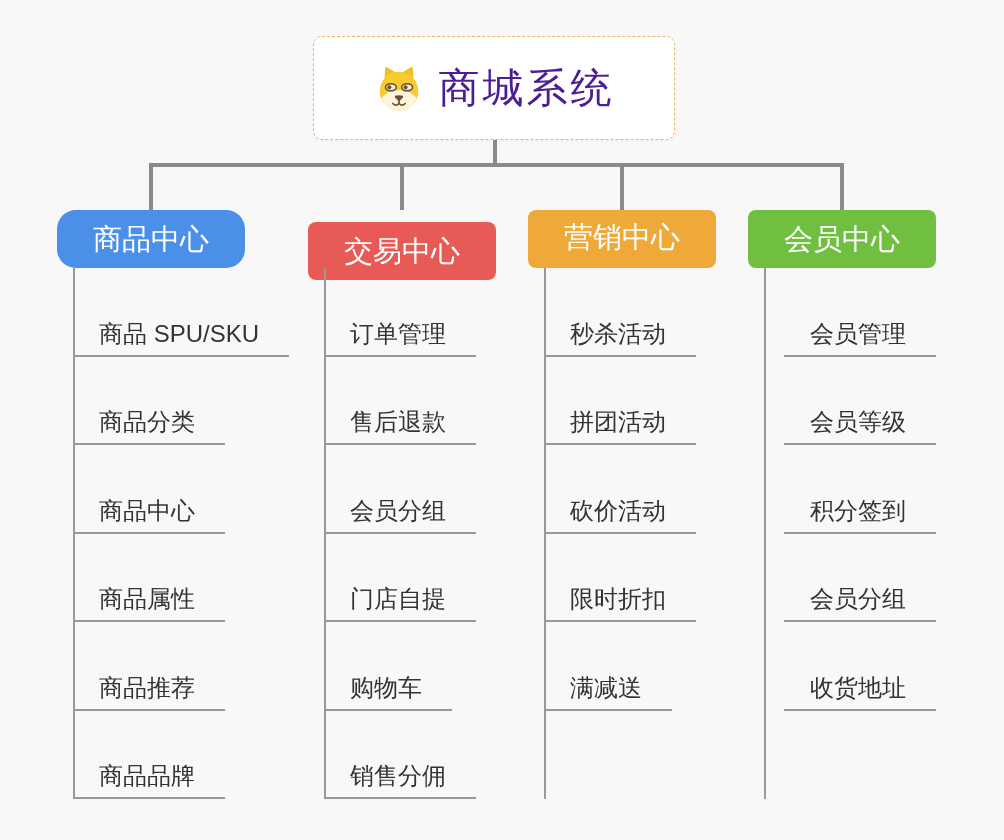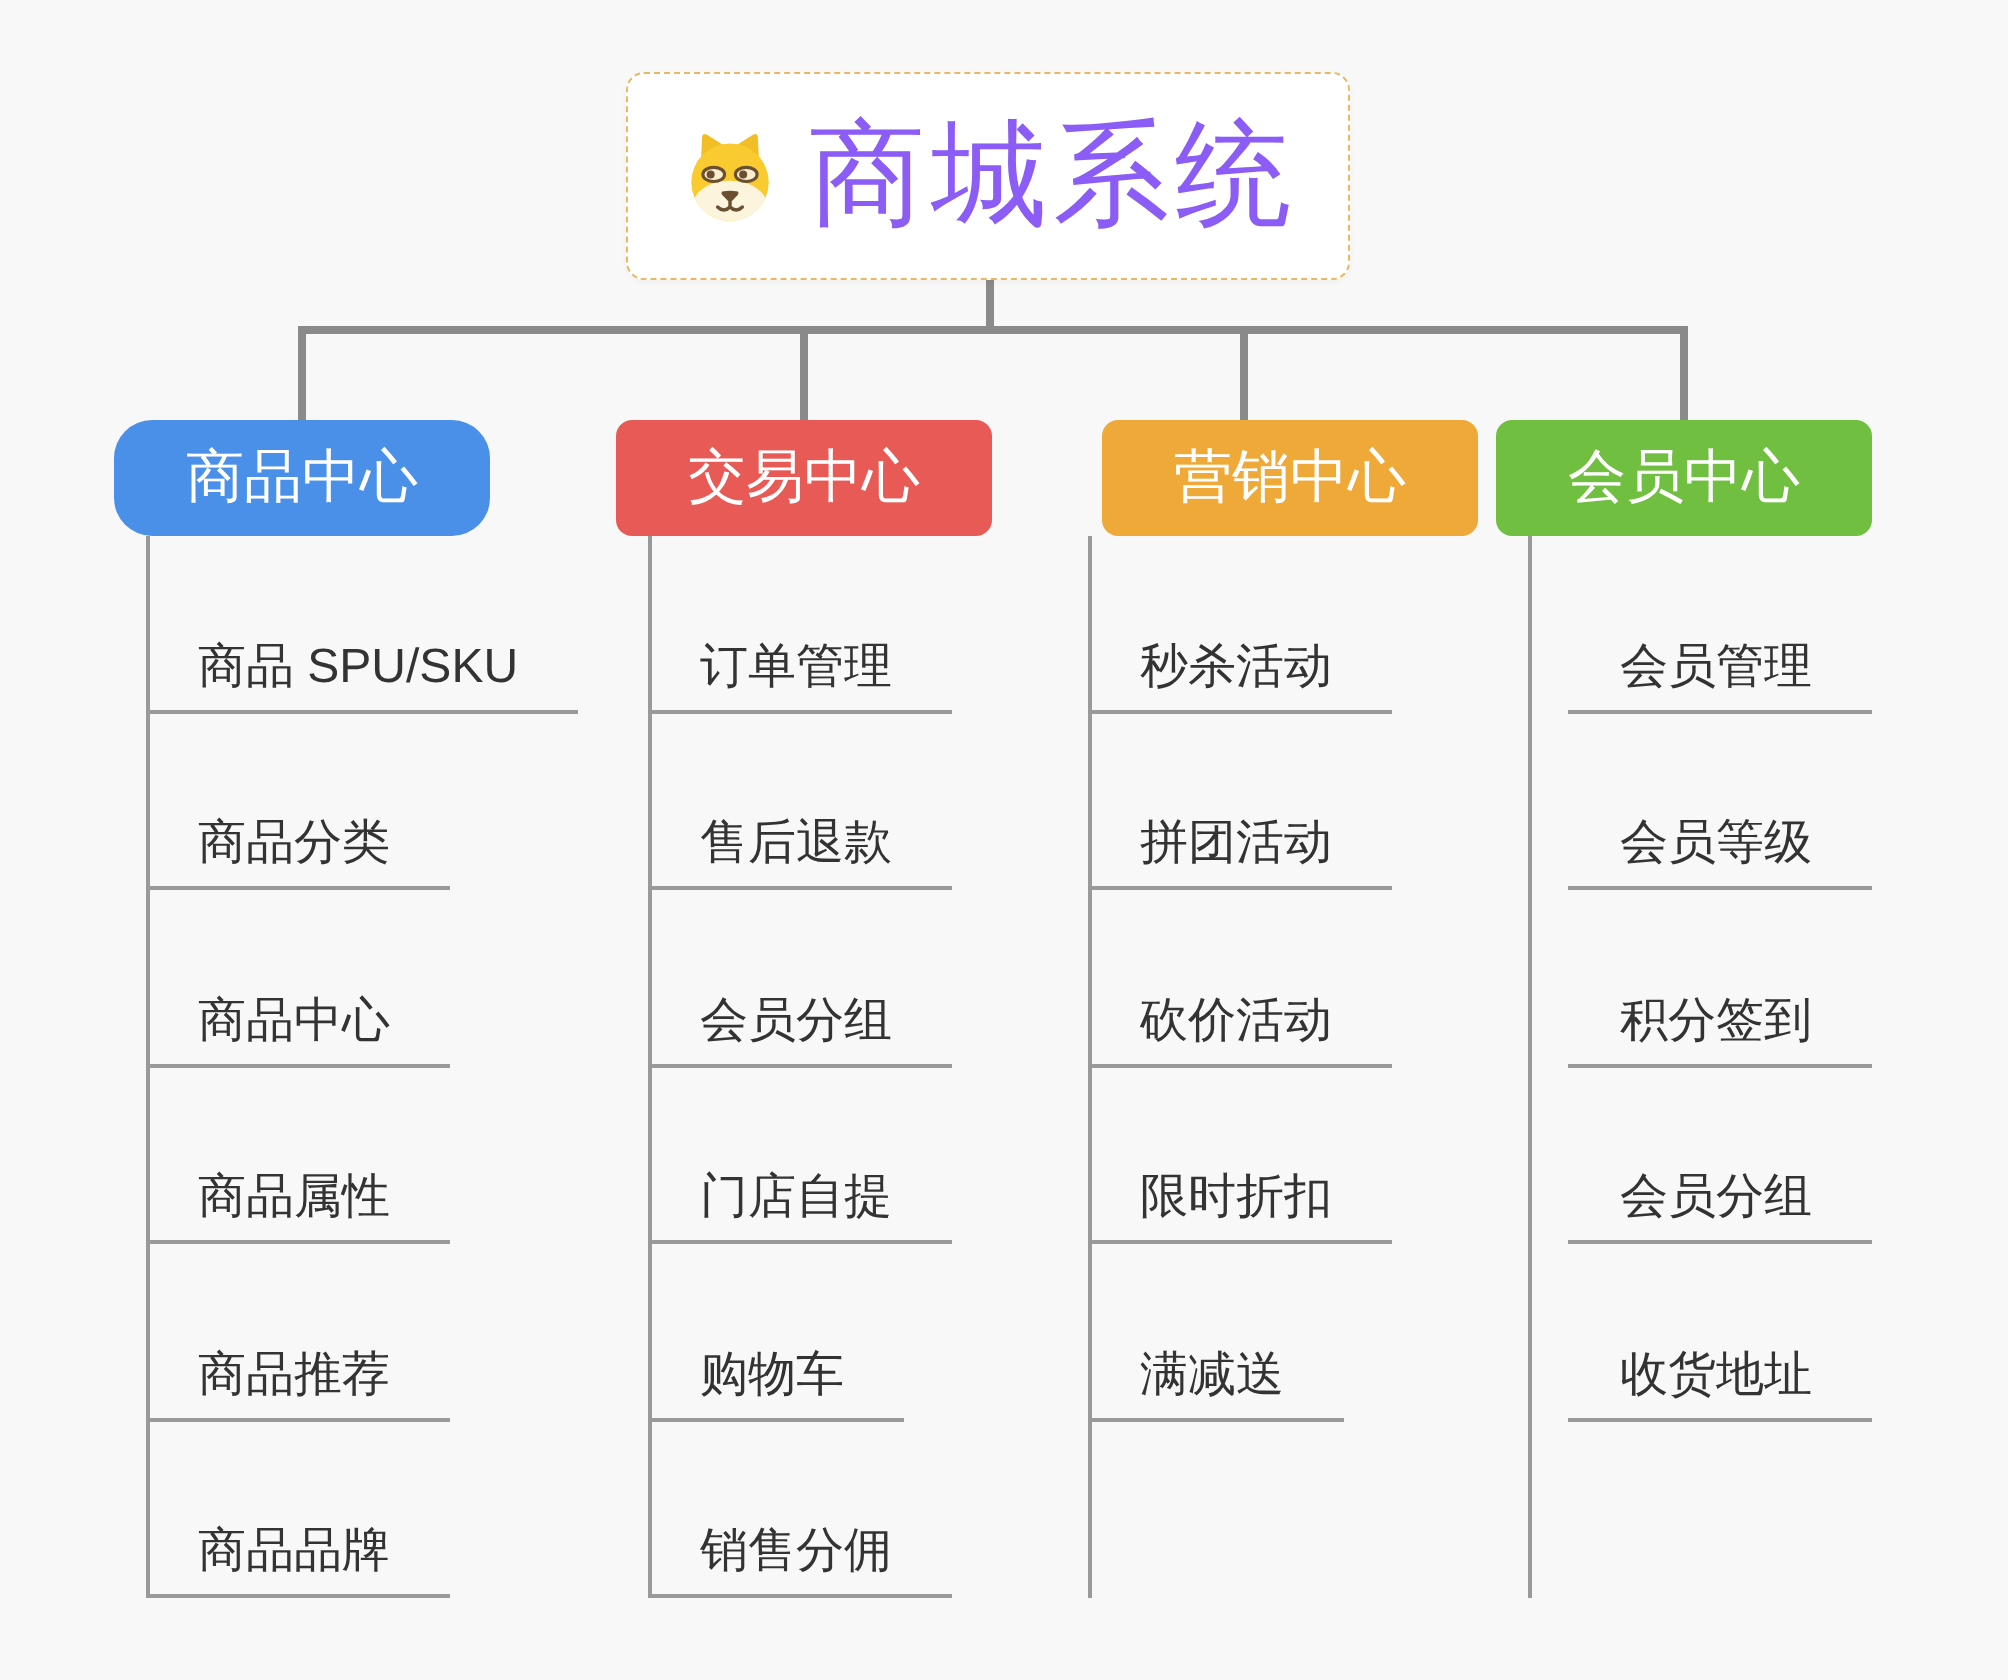--- a/index.html
+++ b/index.html
@@ -21,31 +21,31 @@
 
   
   .root-node{
     position:absolute;left:313px;top:36px;width:362px;height:104px;
     background:#ffffff;border:1px dashed #e9b863;border-radius:9px;
     display:flex;align-items:center;justify-content:center;
     box-shadow:0 1px 3px rgba(0,0,0,0.04);
     box-sizing:border-box;
   }
   .root-title{
-    font-size:58px;letter-spacing:3px;color:#8b5cf6;
+    font-size:41px;letter-spacing:3px;color:#4c1d95;
     margin-left:15px;line-height:1;white-space:nowrap;
   }
 
   
   .branch-box{
     position:absolute;top:210px;width:188px;height:58px;border-radius:8px;
     display:flex;align-items:center;justify-content:center;
   }
   .branch-box span{color:#ffffff;font-size:29px;line-height:1;white-space:nowrap;}
-  .b1{left:57px;} .b2{left:308px;} .b3{left:551px;} .b4{left:748px;}
+  .b1{left:57px;} .b2{left:308px;} .b3{left:528px;font-family:Liberation Mono, monospace;} .b4{left:748px;}
 
   
   .col{position:absolute;top:268px;}
   .c1{left:73px;} .c2{left:324px;} .c3{left:544px;} .c4{left:764px;padding-left:20px;}
   .vline{position:absolute;left:0;top:0;width:2px;height:531px;background:#999999;}
   .leaf{height:88.5px;display:flex;align-items:flex-end;text-align:center;}
   .leaf-label{
     display:inline-block;border-bottom:2px solid #999999;
     padding:0 30px 9px 26px;font-size:24px;color:#333333;
     line-height:1;white-space:nowrap;
@@ -86,21 +86,21 @@
       <path d="M27 41 Q32 40 37 41 Q38 42 36.8 43.5 L33.6 46.8 Q32 48.3 30.4 46.8 L27.2 43.5 Q26 42 27 41 Z" fill="#6a5030"></path>
 
       <path d="M32 47 L32 51 M24 51 Q28 55 32 51 Q36 55 40 51" fill="none" stroke="#6a5030" stroke-width="2.2" stroke-linecap="round"></path>
     </svg>
     <span class="root-title">商城系统</span>
   </div>
 
   <div class="branch-box b1" style="background-color: rgb(74, 144, 233); border-radius: 19px;">
     <span>商品中心</span>
   </div>
-  <div class="branch-box b2" style="background-color: rgb(232, 90, 85);">
+  <div class="branch-box b2" style="background-color: rgb(232, 90, 85); margin-top: 12px;">
     <span>交易中心</span>
   </div>
   <div class="branch-box b3" style="background-color: rgb(239, 169, 56);">
     <span>营销中心</span>
   </div>
   <div class="branch-box b4" style="background-color: rgb(112, 191, 65);">
     <span>会员中心</span>
   </div>
 
   <div class="col c1">

